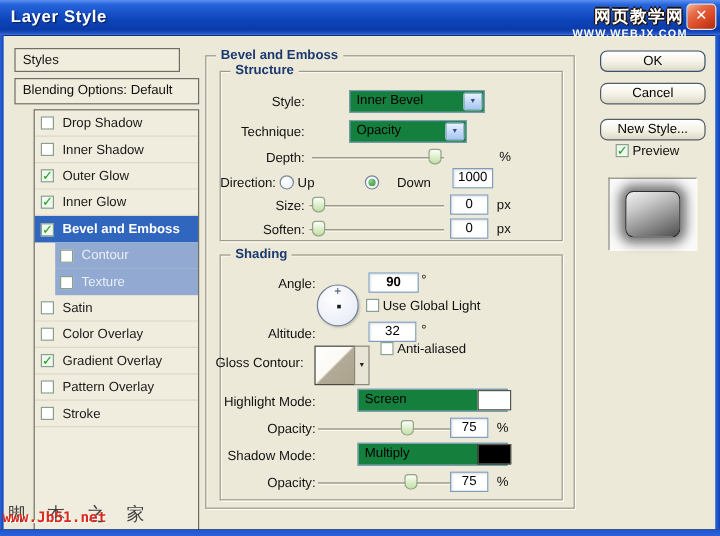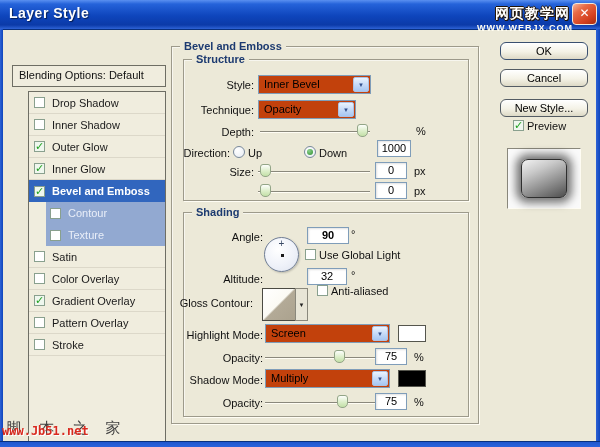--- a/index.html
+++ b/index.html
@@ -48,21 +48,21 @@
     border:1px solid #78889A;box-sizing:border-box;}
   .radio.on::after{content:"";position:absolute;left:2px;top:2px;width:6px;height:6px;border-radius:50%;
     background:radial-gradient(circle at 35% 30%,#8CD08C,#2F8F2F);}
 
   
   .gbox{position:absolute;border:1px solid #9D9A8B;box-shadow:1px 1px 0 #FFFDF4, inset 1px 1px 0 rgba(255,255,255,.6);}
   .legend{position:absolute;font-size:11px;font-weight:bold;color:#1C3A70;background:#ECE9D8;padding:0 4px;z-index:5;white-space:nowrap;}
 
   
   .flabel{position:absolute;font-size:11px;color:#111;text-align:right;white-space:nowrap;}
-  .combo{position:absolute;background:#c2410c;border:1px solid #7F9DB9;box-sizing:border-box;font-size:11px;color:#000;}
+  .combo{position:absolute;background:#15803d;border:1px solid #7F9DB9;box-sizing:border-box;font-size:11px;color:#000;margin-left:33px;}
   .combo .tx{position:absolute;left:5px;top:2px;white-space:nowrap;}
   .combo .arr{position:absolute;right:1px;top:1px;bottom:1px;width:16px;border-radius:2px;
     background:linear-gradient(180deg,#EAF3FE 0%,#CADDF8 45%,#A6C6F2 100%);border:1px solid #AFC2E2;box-sizing:border-box;}
   .combo .arr::after{content:"▼";position:absolute;left:50%;top:50%;transform:translate(-50%,-52%);font-size:6px;color:#33508E;}
   .vbox{position:absolute;background:#FFF;border:1px solid #7F9DB9;box-sizing:border-box;
     box-shadow:inset 1px 1px 2px rgba(0,0,0,.12);font-size:11px;color:#000;text-align:center;line-height:15px;}
   .unit{position:absolute;font-size:11px;color:#111;}
   .slider{position:absolute;height:14px;}
   .slider .track{position:absolute;left:0;right:0;top:7px;height:1px;background:#8A887C;box-shadow:0 1px 0 #FFFDF4;}
   .slider .thumb{position:absolute;top:0px;width:11px;height:13px;margin-left:-5px;
@@ -109,20 +109,23 @@
     <span class="title">Layer Style</span>
   </div>
   <div class="wm-top">网页教学网</div>
   <div class="closebtn"><span>✕</span></div>
   <div class="wm-url">WWW.WEBJX.COM</div>
 
   <div class="edge l"></div>
   <div class="edge r"></div>
   <div class="edge b"></div>
 
+  <div class="sbox hdr">
+    <span class="cap">Styles</span>
+  </div>
   <div class="sbox blend">
     <span class="cap">Blending Options: Default</span>
   </div>
   <div class="sbox list">
     <div class="item">
       <span class="cb"></span>
       <span class="lbl">Drop Shadow</span>
     </div>
     <div class="item">
       <span class="cb"></span>
@@ -193,30 +196,31 @@
     <div class="track"></div>
       <div class="thumb" style="left:93%;"></div>
   </div>
   <div class="vbox" style="left:377px;top:140px;width:34px;height:17px;">1000</div>
   <div class="unit" style="left:416px;top:125px;">%</div>
 
   <div class="flabel" style="left:140px;top:147px;width:90px;">Direction:</div>
   <div class="radio" style="left:233px;top:146px;"></div>
   <div class="flabel" style="left:248px;top:147px;width:24px;text-align:left;">Up</div>
   <div class="radio on" style="left:304px;top:146px;"></div>
-  <div class="flabel" style="left:319px;top:147px;width:40px;text-align:left;">Down</div>
+  <div class="flabel" style="left:319px;top:147px;width:40px;text-align:right;">Down</div>
 
   <div class="flabel" style="left:160px;top:166px;width:94px;">Size:</div>
   <div class="slider" style="left:258px;top:164px;width:112px;">
     <div class="track"></div>
       <div class="thumb" style="left:6%;"></div>
   </div>
   <div class="vbox" style="left:375px;top:162px;width:32px;height:17px;">0</div>
   <div class="unit" style="left:414px;top:165px;">px</div>
 
+  <div class="flabel" style="left:160px;top:186px;width:94px;">Soften:</div>
   <div class="slider" style="left:258px;top:184px;width:112px;">
     <div class="track"></div>
       <div class="thumb" style="left:6%;"></div>
   </div>
   <div class="vbox" style="left:375px;top:182px;width:32px;height:17px;">0</div>
   <div class="unit" style="left:414px;top:185px;">px</div>
 
   <div class="gbox" style="left:183px;top:212px;width:284px;height:203px;"></div>
   <div class="legend" style="left:192px;top:206px;">Shading</div>
 

